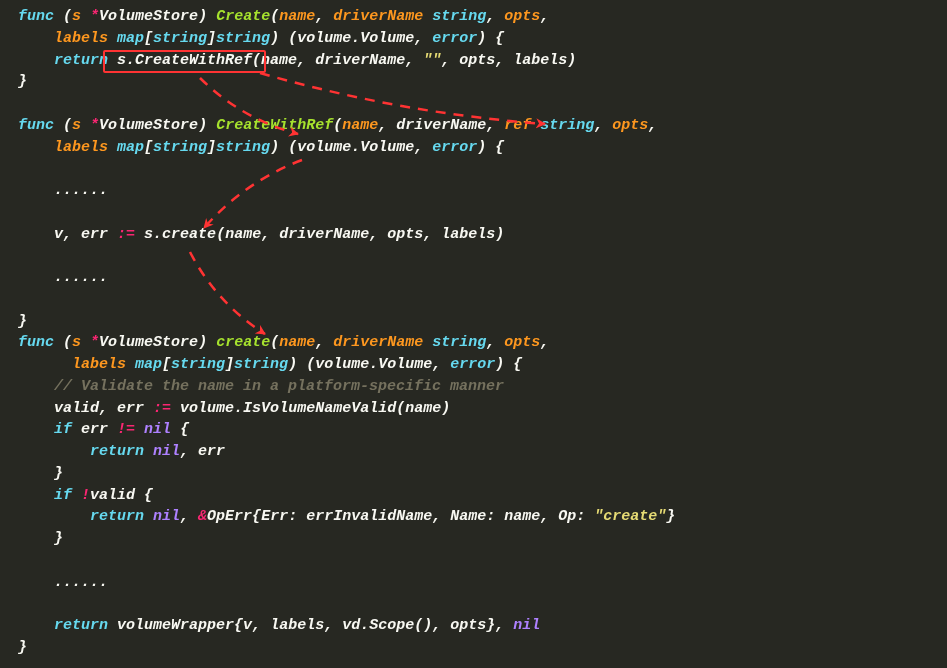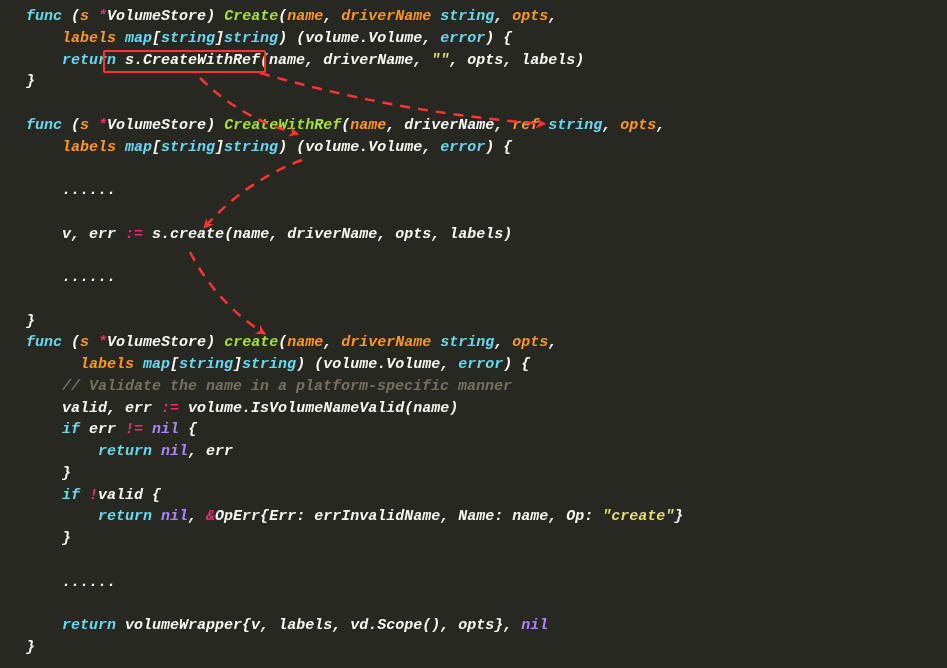--- a/index.html
+++ b/index.html
@@ -12,21 +12,21 @@
     color: #f8f8f2;
     font-style: italic;
     font-weight: bold;
     width: 947px;
     height: 668px;
     overflow: hidden;
     position: relative;
   }
   pre {
     margin: 0;
-    padding: 6px 10px 6px 26px;
+    padding: 6px 10px 6px 18px;
     white-space: pre;
     font-family: inherit;
   }
   .kw { color: #66d9ef; }          
   .typ { color: #66d9ef; }          
   .ptr { color: #f92672; }          
   .op { color: #f92672; }
   .fn { color: #a6e22e; }           
   .id { color: #f8f8f2; }           
   .param { color: #fd971f; }        

